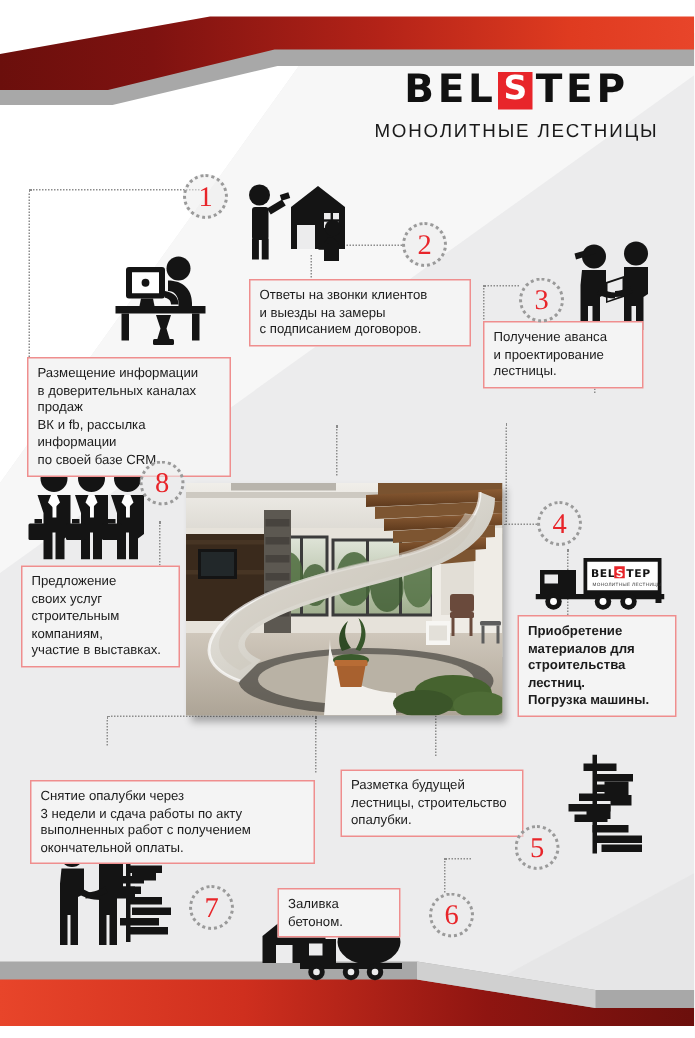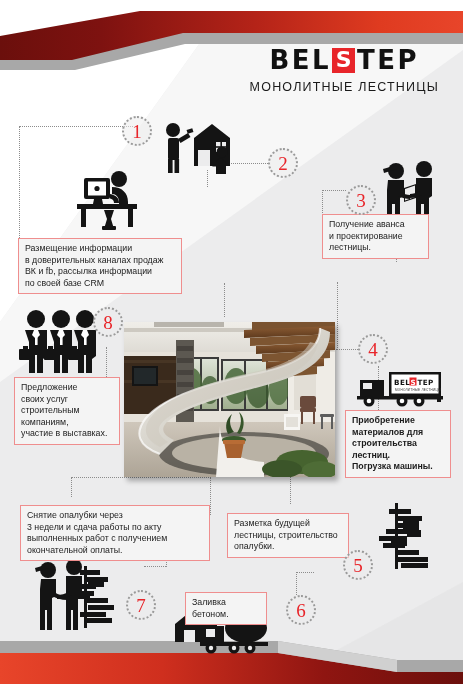--- a/index.html
+++ b/index.html
@@ -527,37 +527,40 @@
         <rect x="196" y="92" width="14" height="3" rx="1"></rect>
         <rect x="197" y="95" width="2" height="12"></rect>
         <rect x="207" y="95" width="2" height="12"></rect>
       </g>
 
       <rect x="160" y="92" width="16" height="16" fill="#f7f6f3"></rect>
       <rect x="162" y="95" width="12" height="10" fill="#e3e0d9"></rect>
     </svg>
   </div>
 
-  <div class="cap" style="left:18px; top:238px; width:164px;">Размещение информации
+  <div class="cap" style="left:18px; top:238px; width:136px;">Размещение информации
 в доверительных каналах продаж
 ВК и fb, рассылка информации
 по своей базе CRM</div>
+  <div class="cap" style="left:166px; top:186px; width:148px;">Ответы на звонки клиентов
+и выезды на замеры
+с подписанием договоров.</div>
   <div class="cap" style="left:322px; top:214px; width:107px;">Получение аванса
 и проектирование
 лестницы.</div>
   <div class="cap" style="left:345px; top:410px; width:106px;font-weight:bold;">Приобретение
 материалов для
 строительства
 лестниц.
 Погрузка машины.</div>
   <div class="cap" style="left:185px; top:592px; width:82px;">Заливка бетоном.</div>
   <div class="cap" style="left:227px; top:513px; width:122px;">Разметка будущей
 лестницы, строительство
 опалубки.</div>
-  <div class="cap" style="left:20px; top:505px; width:190px;">Снятие опалубки через
+  <div class="cap" style="left:20px; top:520px; width:190px;">Снятие опалубки через
 3 недели и сдача работы по акту
 выполненных работ с получением
 окончательной оплаты.</div>
   <div class="cap" style="left:14px; top:377px; width:106px;">Предложение
 своих услуг
 строительным
 компаниям,
 участие в выставках.</div>
 
 </div>

